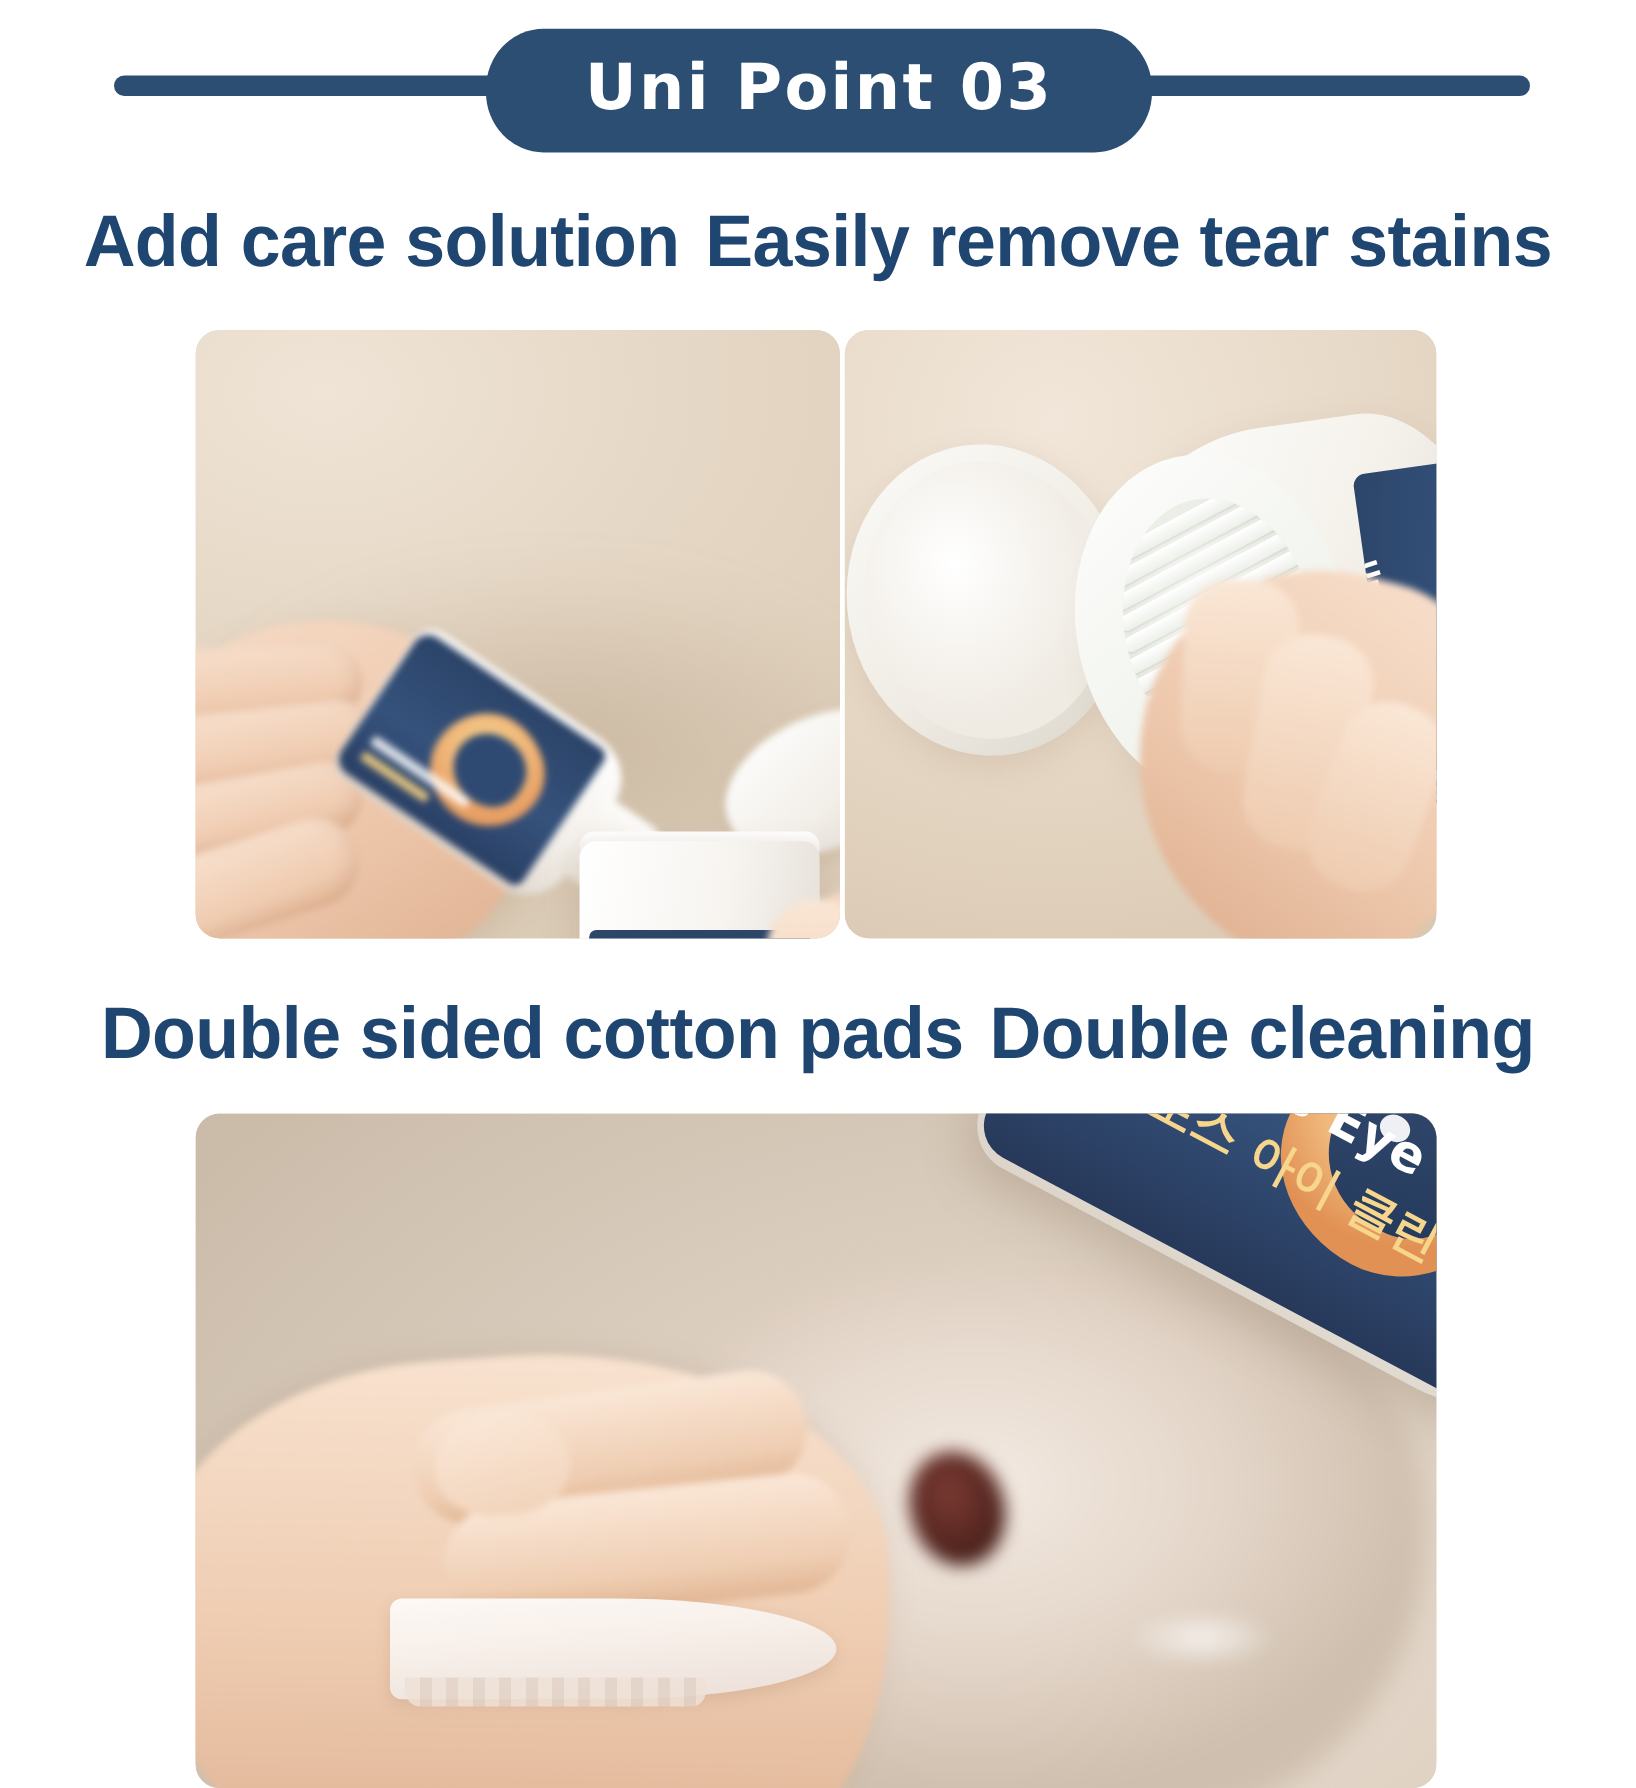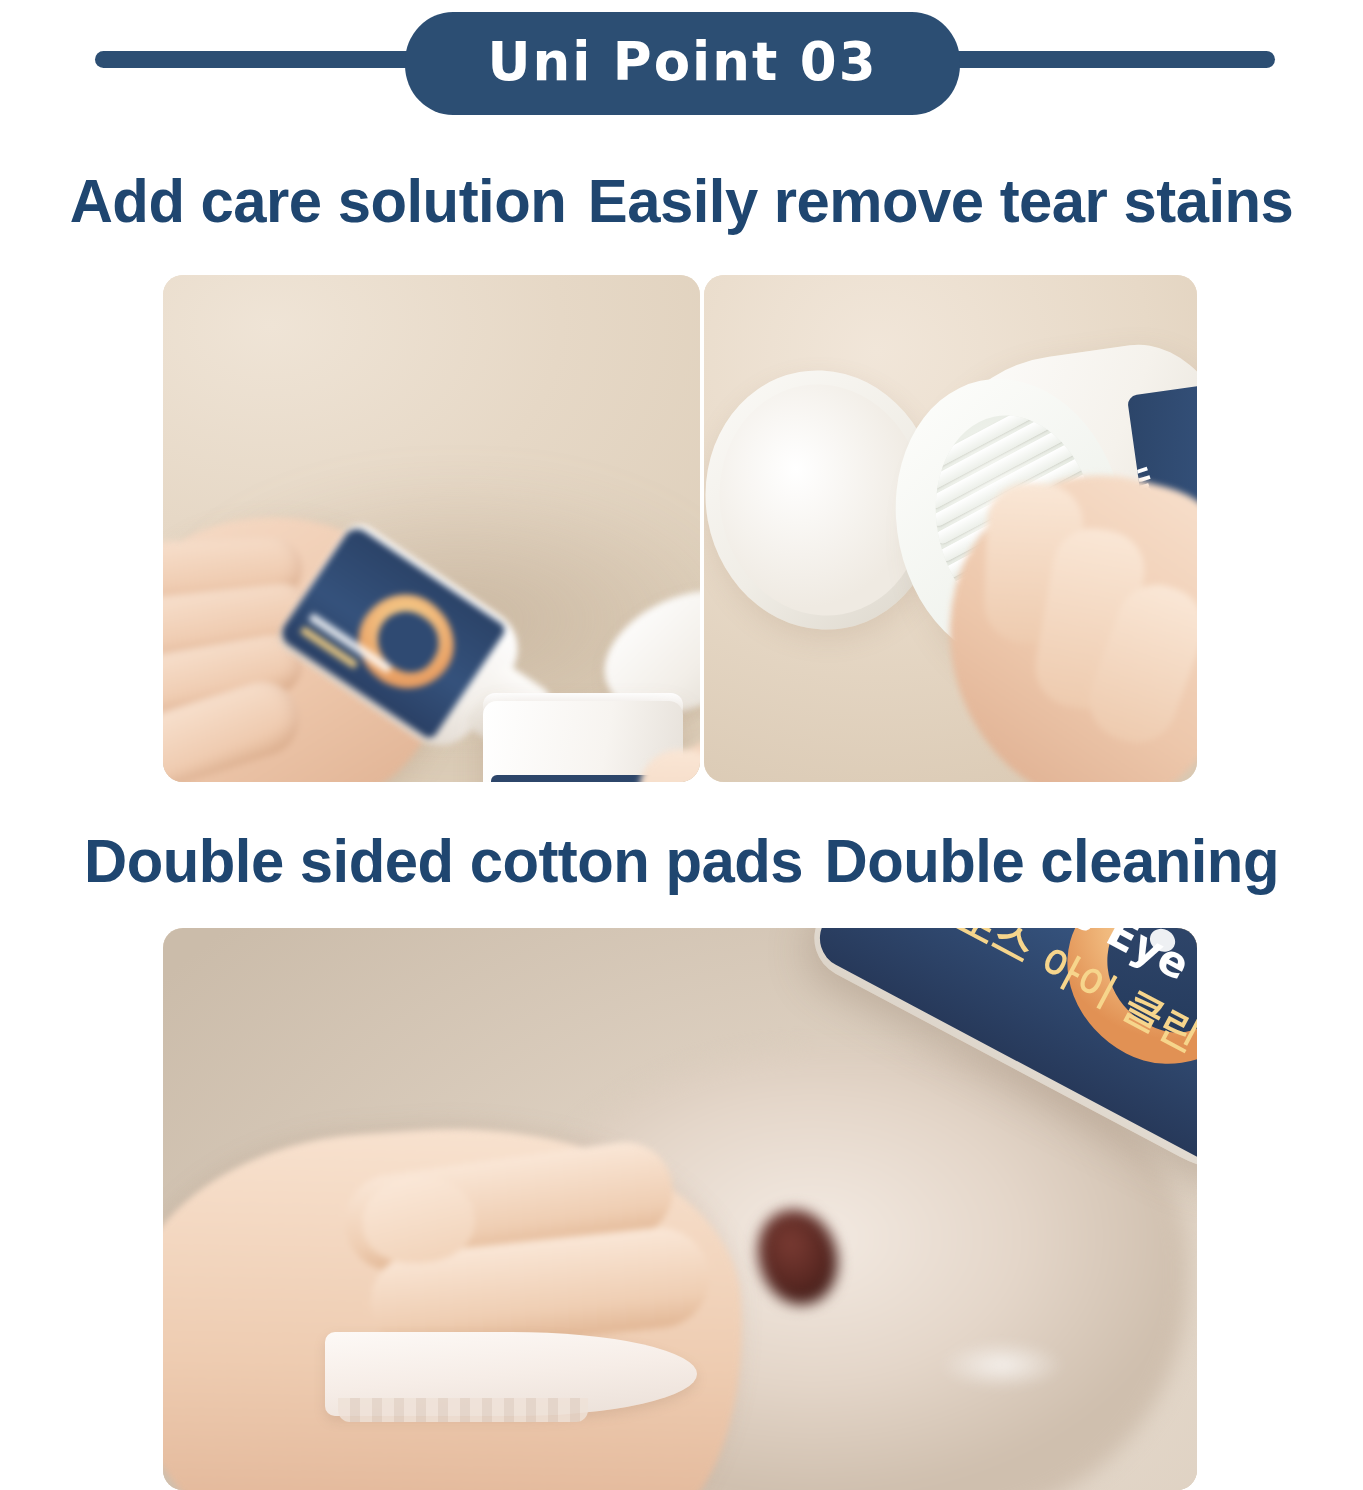--- a/index.html
+++ b/index.html
@@ -6,21 +6,21 @@
   html, body {
     width: 1363px; height: 1490px;
     background: #ffffff;
     font-family: "Liberation Sans", sans-serif;
     overflow: hidden;
   }
   .page { position: relative; width: 1363px; height: 1490px; background:#fff; }
 
   
   .header-band {
-    position: absolute; left: 0; top: 4px; width: 1144px; height: 110px;
+    position: absolute; left: 0; top: 16px; width: 1144px; height: 110px;
   }
   .rule {
     position: absolute; top: 47px; height: 17px; background: #2C4E73;
     border-radius: 9px;
   }
   .rule-left  { left: 95px;  width: 500px; }
   .rule-right { left: 770px; width: 505px; }
   .badge {
     position: absolute; left: 405px; top: 8px; width: 555px; height: 103px;
     background: #2C4E73; border-radius: 48px/50px;

